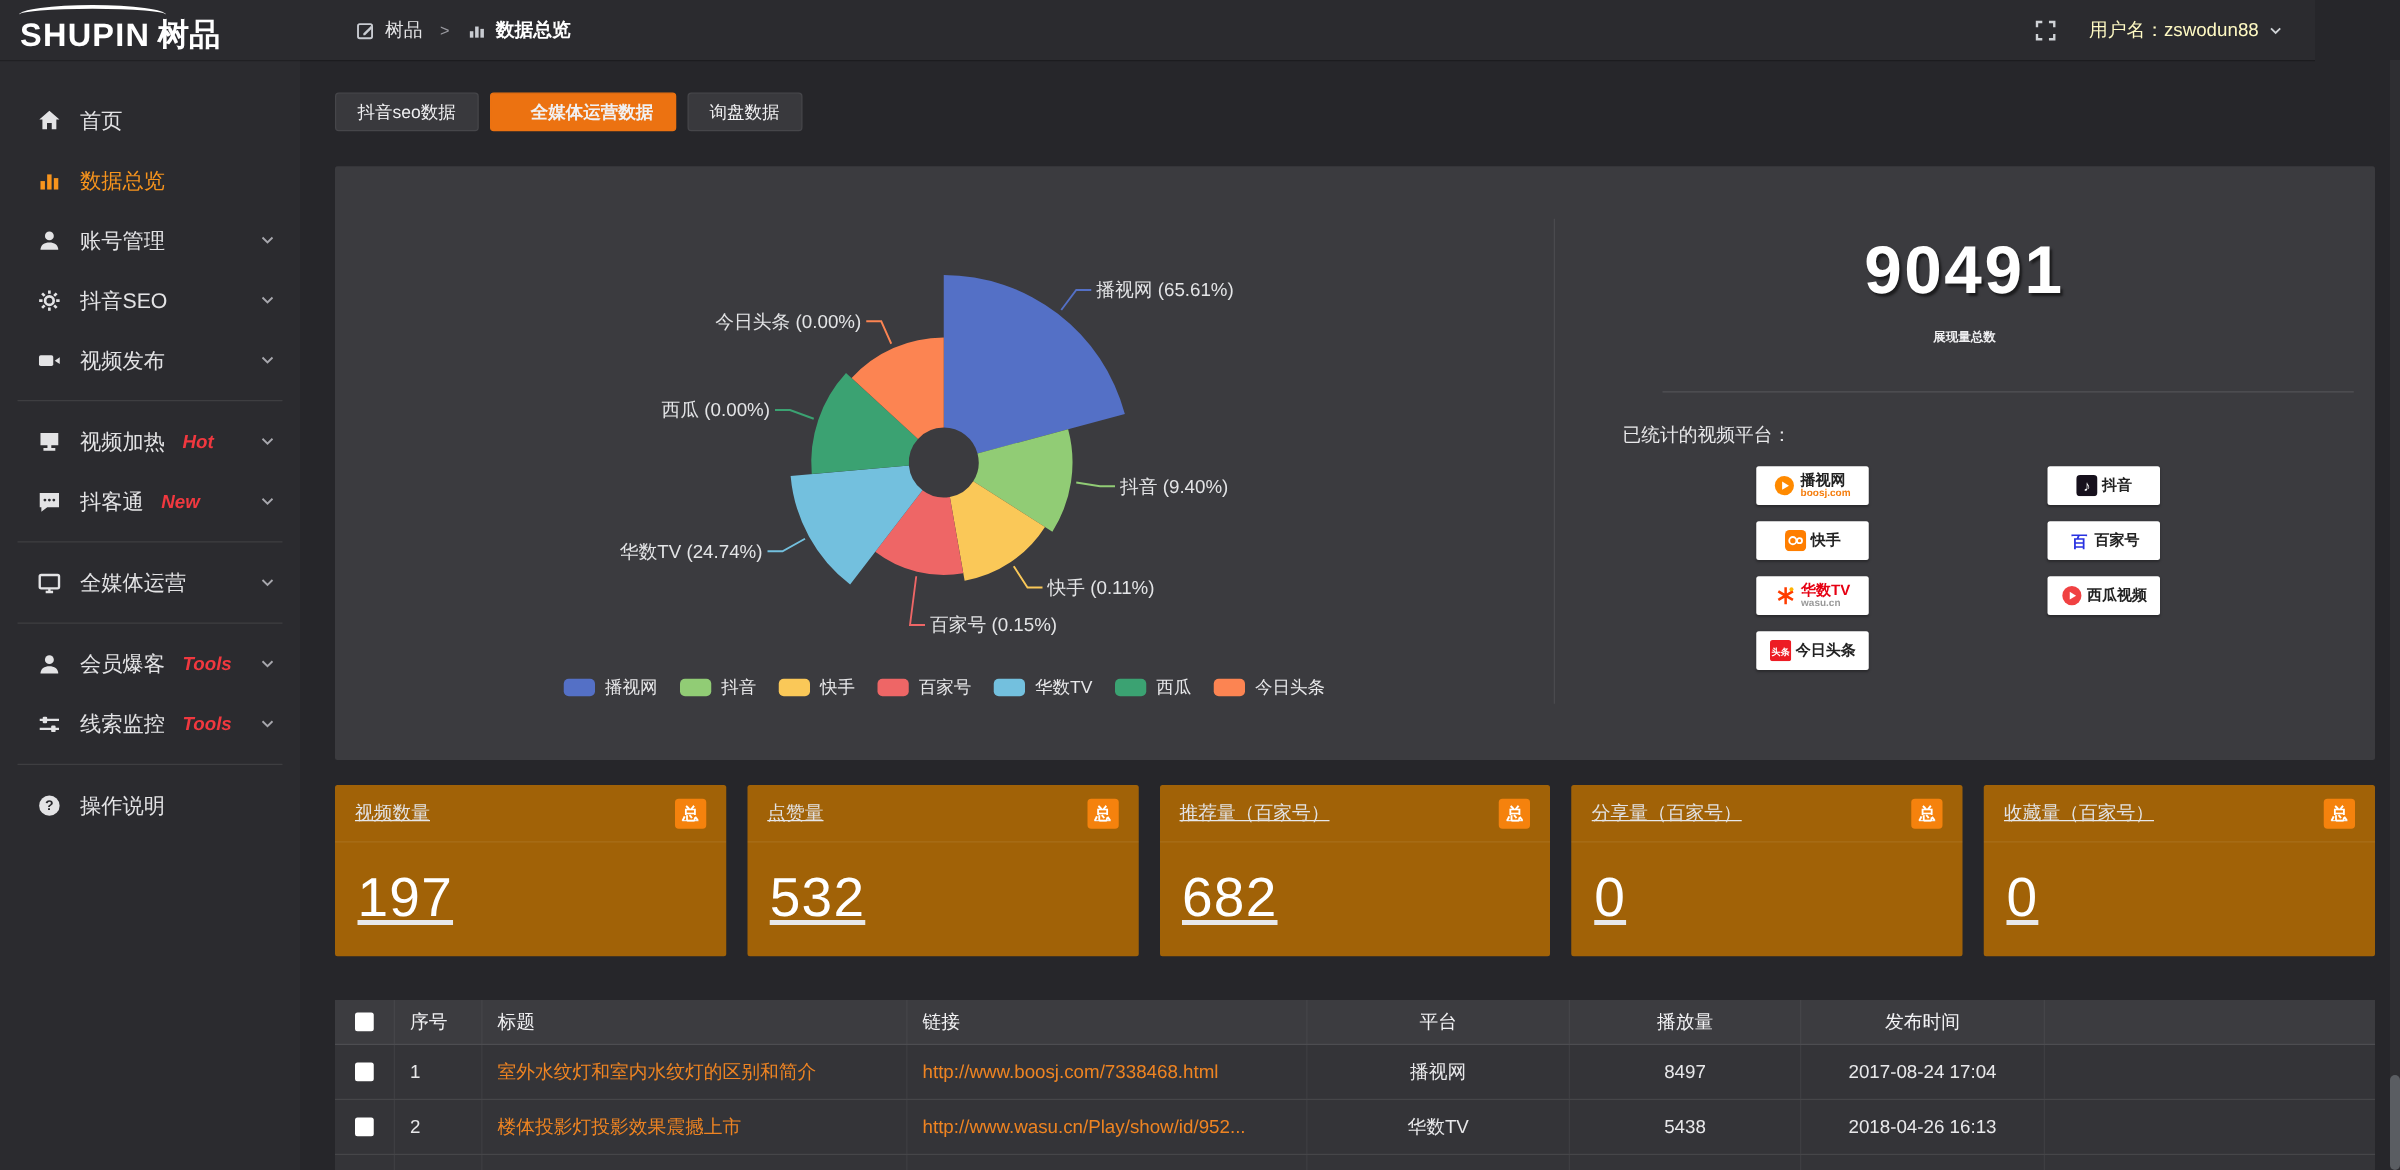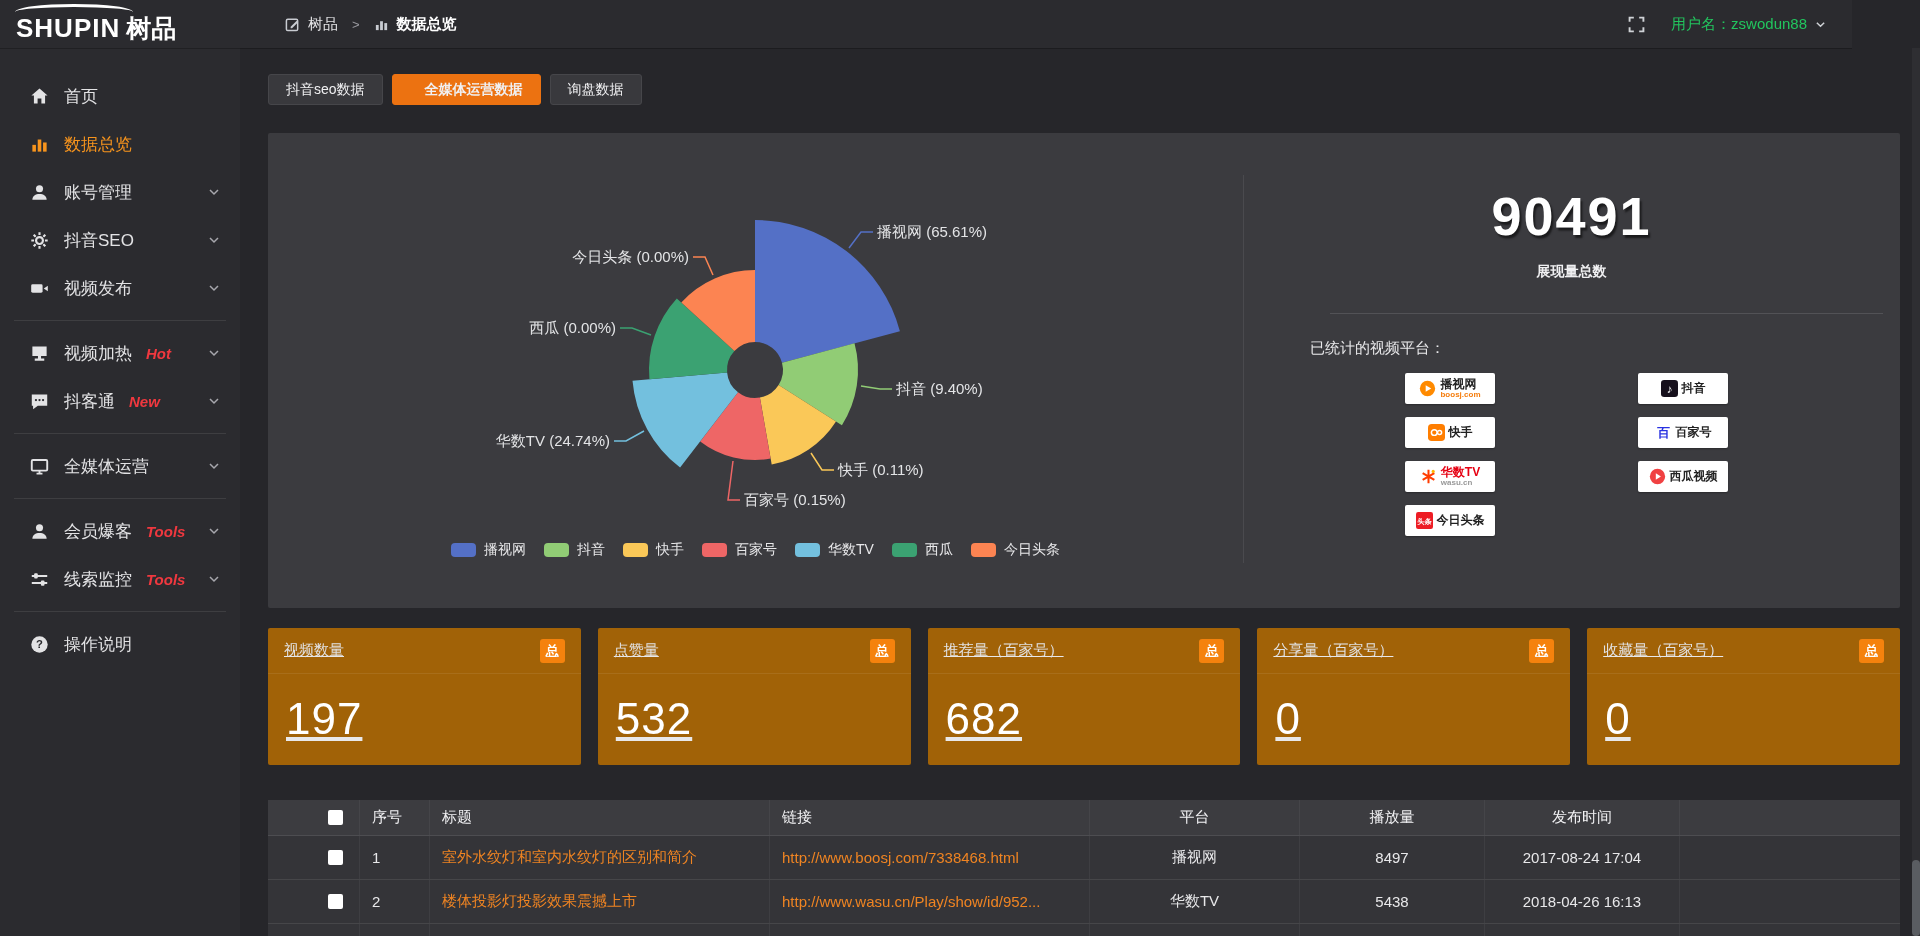--- a/index.html
+++ b/index.html
@@ -11,21 +11,21 @@
   .logo { width:240px; height:48px; position:relative; display:flex; align-items:center; padding-left:16px; }
   .logo-arc { position:absolute; left:15px; top:4px; width:118px; height:16px; border-top:3px solid #fff; border-radius:50%; }
   .logo-main { font-size:26px; font-weight:bold; color:#fff; letter-spacing:1px; line-height:1; margin-top:8px; }
   .logo-cn { font-size:25px; font-weight:bold; color:#fff; margin:8px 0 0 6px; line-height:1; }
   .breadcrumb { display:flex; align-items:center; margin-left:45px; font-size:15px; color:#e3e3e5; gap:8px; }
   .bc-icon svg { width:15px; height:15px; display:block; }
   .bc-sep { color:#9a9aa0; margin:0 6px; font-size:13px; }
   .bc-current { font-weight:bold; color:#fff; }
   .top-right { margin-left:auto; display:flex; align-items:center; gap:26px; padding-right:26px; }
   .fs-icon svg { width:17px; height:17px; display:block; }
-  .user-box { display:flex; align-items:center; gap:8px; font-size:15px; color:#22c55e; cursor:pointer; }
+  .user-box { display:flex; align-items:center; gap:8px; font-size:15px; color:#fef9c3; cursor:pointer; }
   .chev svg { width:11px; height:11px; display:block; }
 
   
   .sidebar { position:absolute; left:0; top:48px; width:240px; height:888px; background:#2b2b2f; padding-top:26px; }
   .side-item { display:flex; align-items:center; height:44px; margin-bottom:4px; padding:0 20px 0 30px; font-size:17px; color:#e3e3e5; cursor:pointer; }
   .side-item .s-icon { width:19px; height:19px; margin-right:15px; display:flex; }
   .side-item .s-icon svg { width:19px; height:19px; display:block; }
   .side-item.active { color:#f7941d; }
   .s-badge { font-style:italic; font-weight:bold; font-size:15px; margin-left:14px; }
   .s-chev { margin-left:auto; color:#a7a7ad; }
@@ -41,23 +41,23 @@
   
   .panel { position:absolute; left:28px; top:85px; width:1632px; height:475px; background:#3b3b3f; border-radius:2px; }
   .pie-svg { position:absolute; left:0; top:0; }
   .legend { position:absolute; left:0; top:408px; width:975px; display:flex; justify-content:center; gap:18px; }
   .legend-item { display:flex; align-items:center; gap:8px; font-size:14px; color:#e8e8ea; cursor:pointer; }
   .legend-chip { width:25px; height:14px; border-radius:4px; }
   .v-div { position:absolute; left:975px; top:42px; width:1px; height:388px; background:rgba(255,255,255,.08); }
 
   .right-sec { position:absolute; left:975px; top:0; width:657px; height:475px; }
   .total-num { margin-top:52px; text-align:center; font-size:54px; font-weight:bold; color:#fff; letter-spacing:2px; text-shadow:2px 3px 2px rgba(0,0,0,.55); }
-  .total-label { text-align:center; font-size:14px; font-weight:bold; color:#f0f0f2; margin-top:16px; }
+  .total-label { text-align:center; font-size:10px; font-weight:bold; color:#f0f0f2; margin-top:16px; }
   .h-div { position:absolute; left:87px; right:17px; top:180px; height:1px; background:rgba(255,255,255,.12); }
-  .pf-title { position:absolute; left:67px; top:206px; font-size:15px; color:#e8e8ea; }
+  .pf-title { position:absolute; left:55px; top:206px; font-size:15px; color:#e8e8ea; }
   .pf-col { position:absolute; top:240px; }
   .pf-col.c1 { left:162px; }
   .pf-col.c2 { left:395px; }
   .pf-badge { width:90px; height:31px; background:#fff; border-radius:2px; display:flex; align-items:center; justify-content:center; gap:4px; margin-bottom:13px; box-shadow:0 1px 2px rgba(0,0,0,.3); }
   .pf-badge svg.pf-logo { width:17px; height:17px; flex:0 0 auto; }
   .pf-texts { display:flex; flex-direction:column; line-height:1.05; }
   .pf-name { font-size:12px; font-weight:bold; color:#222; white-space:nowrap; }
   .pf-sub { font-size:8px; font-weight:bold; color:#f57d0d; white-space:nowrap; }
   .pf-sub.gray { color:#999; }
   .pf-name.red { color:#e60012; }
@@ -65,21 +65,21 @@
   
   .cards { position:absolute; left:28px; top:580px; width:1632px; display:flex; gap:17px; }
   .card { width:313px; height:137px; background:#a16207; border-radius:2px;text-decoration:underline; }
   .card-head { height:46px; display:flex; align-items:center; justify-content:space-between; padding:0 16px; border-bottom:1px solid rgba(255,255,255,.08); }
   .card-title { font-size:15px; color:#e2e2e4; }
   .card-badge { background:#f5820d; color:#fff; font-size:13px; font-weight:bold; padding:3px 6px; border-radius:3px; }
   .card-value { font-size:44px; color:#fff; padding:20px 0 0 18px; letter-spacing:1px; }
 
   
   .table { position:absolute; left:28px; top:752px; width:1632px; }
-  .t-row { display:flex; align-items:center; background:#343438; border-bottom:1px solid rgba(255,255,255,.09); height:44px;padding-left:44px; }
+  .t-row { display:flex; align-items:center; background:#343438; border-bottom:1px solid rgba(255,255,255,.09); height:44px; }
   .t-row.t-head { background:#3c3c40; height:36px; font-size:15px; color:#f2f2f4; }
   .t-cell { height:100%; display:flex; align-items:center; padding:0 12px; font-size:15px; border-right:1px solid rgba(255,255,255,.05); overflow:hidden; white-space:nowrap; }
   .c0 { width:48px; justify-content:center; }
   .c1 { width:70px; }
   .c2 { width:340px; }
   .c3 { width:320px; }
   .c4 { width:210px; justify-content:center; }
   .c5 { width:185px; justify-content:center; }
   .c6 { width:195px; justify-content:center; }
   .c7 { flex:1; border-right:none; }

